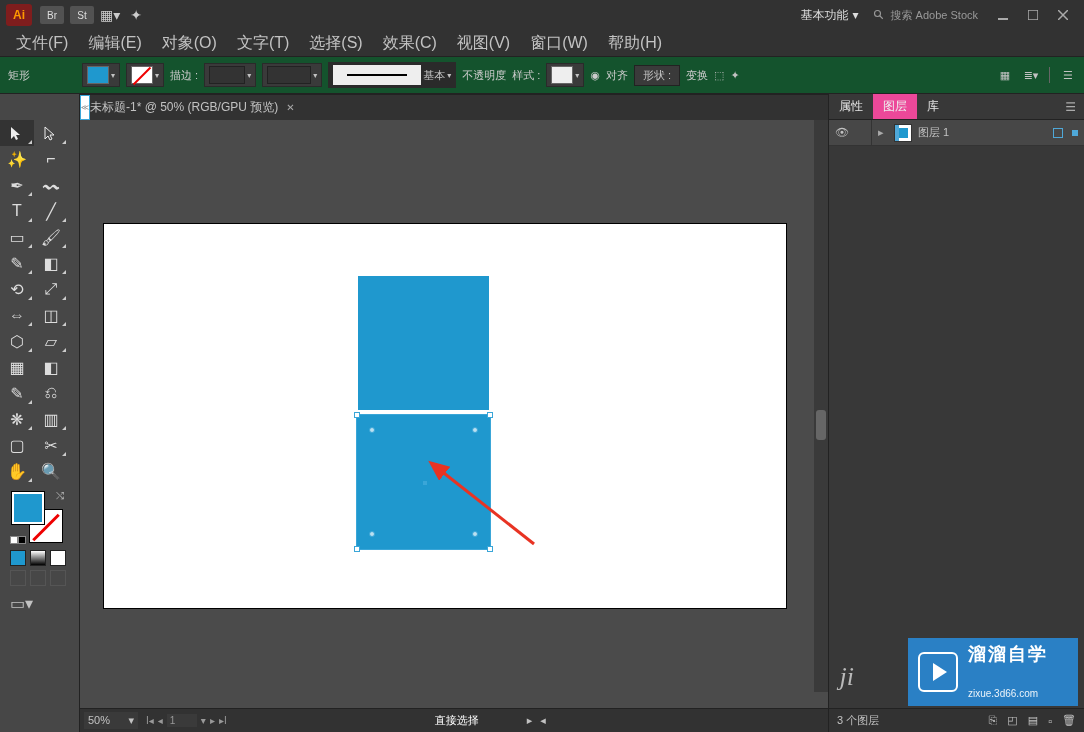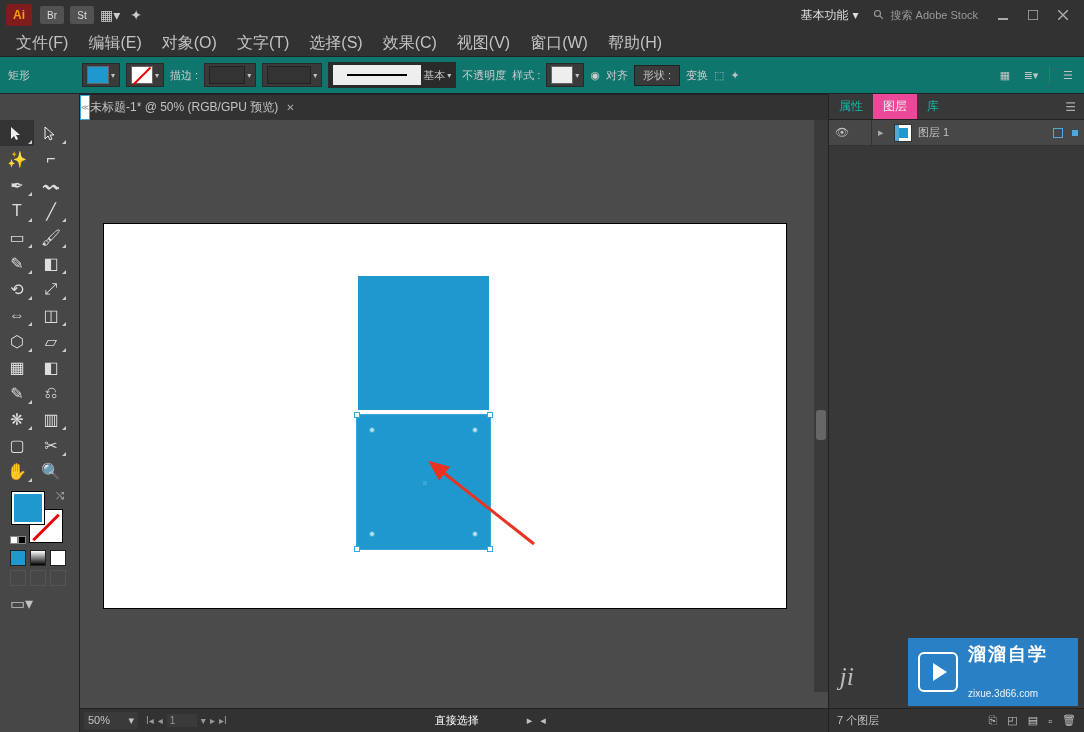--- a/index.html
+++ b/index.html
@@ -15,21 +15,21 @@
 .titlebar .search { display: flex; align-items: center; gap: 6px; font-size: 11px; color: #999; margin-right: 10px; }
 .titlebar .search svg { width: 12px; height: 12px; }
 .winbtn { width: 26px; height: 20px; display: flex; align-items: center; justify-content: center; color: #aaa; margin: 0 2px; }
 .winbtn svg { width: 10px; height: 10px; }
 
 
 .menubar { height: 26px; background: #323232; display: flex; align-items: center; padding: 0 6px; font-size: 16px; }
 .menubar span { padding: 4px 10px; }
 
 
-.optionsbar { height: 38px; background: #0f766e; border-top: 1px solid #222; border-bottom: 1px solid #222; display: flex; align-items: center; padding: 0 8px; font-size: 11px; gap: 6px; }
+.optionsbar { height: 38px; background: #14532d; border-top: 1px solid #222; border-bottom: 1px solid #222; display: flex; align-items: center; padding: 0 8px; font-size: 11px; gap: 6px; }
 .swatch { width: 22px; height: 18px; border: 1px solid #666; display: inline-block; }
 .optlabel { color: #ccc; }
 .nostroke { width: 22px; height: 18px; background: #fff; position: relative; border: 1px solid #666; }
 .nostroke::after { content: ""; position: absolute; left: -2px; right: -2px; top: 50%; border-top: 2px solid #e00; transform: rotate(-45deg); }
 .dd { display: flex; align-items: center; gap: 2px; padding: 2px 4px; background: #3a3a3a; border: 1px solid #2a2a2a; }
 .dd .chev { font-size: 8px; }
 .strokewidth { width: 36px; height: 18px; background: #333; border: 1px solid #222; }
 .strokeshape { width: 44px; height: 18px; background: #333; border: 1px solid #222; }
 .brushprev { width: 88px; height: 20px; background: #eee; display: flex; align-items: center; justify-content: center; }
 .brushprev .line { width: 60px; height: 2px; background: #000; }
@@ -79,21 +79,21 @@
 .statusbar { position: absolute; left: 80px; bottom: 0; right: 256px; height: 24px; background: #323232; display: flex; align-items: center; font-size: 11px; gap: 8px; padding: 0 4px; border-top: 1px solid #222; }
 .statusbar .zoom { width: 54px; background: #3a3a3a; padding: 2px 4px; display: flex; justify-content: space-between; }
 .nav { display: flex; gap: 4px; align-items: center; }
 .nav span { color: #999; font-size: 10px; }
 .nav .pg { width: 30px; background: #3a3a3a; padding: 1px 3px; }
 .statusbar .hint { margin-left: 200px; color: #fff; }
 
 
 .rightcol { position: absolute; right: 0; top: 94px; bottom: 0; width: 256px; background: #383838; border-left: 1px solid #222; }
 .paneltabs { display: flex; align-items: center; height: 26px; border-bottom: 1px solid #222; font-size: 12px; }
-.ptab { padding: 4px 10px; color: #14b8a6; }
+.ptab { padding: 4px 10px; color: #e5e5e5; }
 .ptab.active { background: #ec4899; color: #eee; }
 .paneltabs .menu { margin-left: auto; padding: 0 8px; color: #aaa; }
 .layerrow { display: flex; align-items: center; height: 26px; background: #474747; border-bottom: 1px solid #333; font-size: 11px; gap: 6px; padding: 0 6px; }
 .layerrow .eye { width: 14px; }
 .layerrow .disc { width: 10px; color: #aaa; }
 .layerrow .thumb { width: 18px; height: 18px; background: #fff; border: 1px solid #333; position: relative; }
 .layerrow .thumb::before { content: ""; position: absolute; left: 3px; top: 3px; right: 3px; bottom: 3px; background: #1f98ce; }
 .layerrow .thumb::after { content: ""; position: absolute; left: 0; top: 0; bottom: 0; width: 4px; background: #4fa8d8; }
 .layerrow .sel { margin-left: auto; width: 10px; height: 10px; border: 1px solid #4fa8d8; }
 .layerrow .selfill { width: 6px; height: 6px; background: #4fa8d8; margin-left: 3px; }
@@ -368,21 +368,21 @@
     <span class="eye">👁</span>
     <span style="width:10px"></span>
     <span style="border-left:1px solid #333;height:100%"></span>
     <span class="disc">▸</span>
     <span class="thumb"></span>
     <span>图层 1</span>
     <span class="sel"></span>
     <span class="selfill"></span>
   </div>
   <div class="panelfoot">
-    <span>7 个图层</span>
+    <span>3 个图层</span>
     <span class="ic">⎘</span>
     <span class="ic">◰</span>
     <span class="ic">▤</span>
     <span class="ic">▫</span>
     <span class="ic">🗑</span>
   </div>
 </div>
 
 <div class="jletter">ji</div>
 <div class="watermark">

